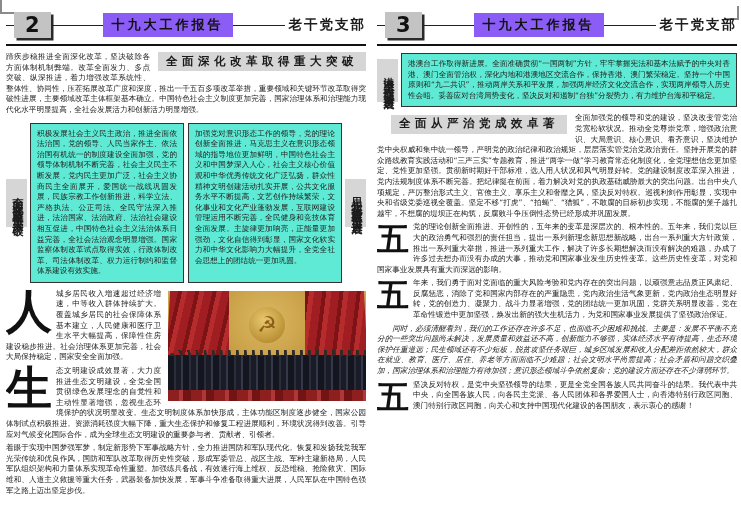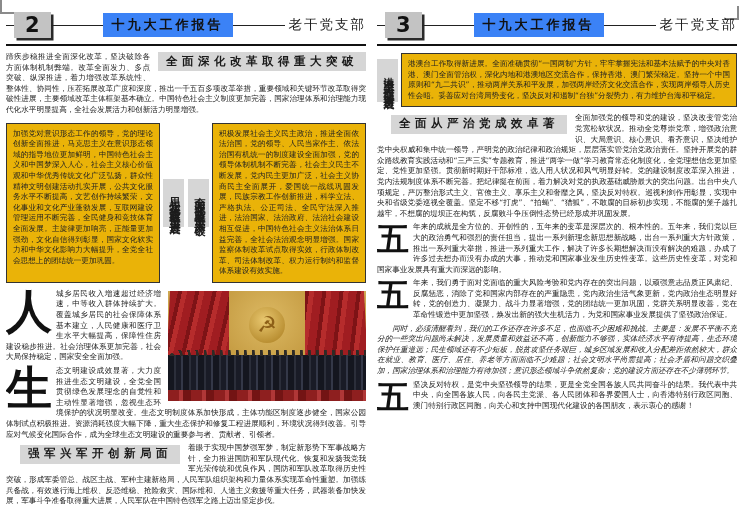--- a/index.html
+++ b/index.html
@@ -14,37 +14,37 @@
   .cropmark.tl{left:0;top:0;border-left:2px solid #8a8a8a;border-bottom:2px solid #8a8a8a;}
   .cropmark.tr{right:2px;top:6px;border-right:2px solid #8a8a8a;border-bottom:2px solid #8a8a8a;}
 
   
   .phead{display:flex;align-items:center;margin-top:10px;height:30px;}
   .pnum{background:#c3c3c3;color:#111;font-weight:bold;font-size:21px;line-height:26px;
         padding:0 11px;box-shadow:2.5px 2.5px 0 0 #2a2a2a;}
   .hseg{border-top:1.6px solid #222;height:0;}
   .hseg.s1{width:8px;}
   .hseg.grow{flex:1;}
-  .ptitle{background:#3b82f6;color:#111;font-weight:bold;font-size:13px;
+  .ptitle{background:#8b5cf6;color:#111;font-weight:bold;font-size:13px;
           letter-spacing:3px;padding:3px 9px;white-space:nowrap;}
-  .pbranch{font-weight:normal;font-size:13.5px;letter-spacing:2px;white-space:nowrap;padding-left:4px;}
+  .pbranch{font-weight:bold;font-size:13.5px;letter-spacing:2px;white-space:nowrap;padding-left:4px;}
   .thickrule{border-top:2.6px solid #111;margin-top:4px;margin-bottom:6px;}
 
   
   .bodytext{font-size:7.6px;line-height:10.6px;text-align:justify;color:#222;}
   .sechead{background:#d6d6d6;color:#1a1a1a;font-weight:bold;font-size:11.5px;
            letter-spacing:4.5px;padding:4px 8px;white-space:nowrap;}
   .sechead.fr{float:right;margin:0 0 4px 8px;}
   .sechead.fl{float:left;margin:2px 8px 3px 14px;font-family:Liberation Mono, monospace;}
 
   .boxrow{display:flex;align-items:stretch;margin:7px 0 6px 0;gap:4px;}
   .boxgroup{display:flex;flex:1;align-items:center;gap:3px;}
   .vlabel{writing-mode:vertical-rl;background:#d6d6d6;font-weight:bold;font-size:11px;
           letter-spacing:2.5px;padding:9px 3px;align-self:center;}
-  .tbox{border:1.3px solid #333;background:#eab308;padding:5px 6px;flex:1;align-self:stretch;}
+  .tbox{border:1.3px solid #333;background:#5eead4;padding:5px 6px;flex:1;align-self:stretch;}
 
   .dropcap{float:left;font-weight:bold;color:#111;line-height:0.9;margin:2px 4px 0 0;}
   .dropcap.big{font-size:46px;}
   .dropcap.wu{font-size:32px;margin-top:3px;}
   p.para{margin:3px 0;}
   p.indent{text-indent:2em;font-style:italic;}
 
   .flow{margin-top:2px;}
   .flow:after, .milsec:after, .partysec:after, .intro:after{content:"";display:block;clear:both;}
 
@@ -87,26 +87,26 @@
     </div>
     <div class="thickrule"></div>
 
     <div class="intro bodytext">
       <div class="sechead fr">全面深化改革取得重大突破</div>
       <span>蹄疾步稳推进全面深化改革，坚决破除各方面体制机制弊端。改革全面发力、多点突破、纵深推进，着力增强改革系统性、整体性、协同性，压茬拓展改革广度和深度，推出一千五百多项改革举措，重要领域和关键环节改革取得突破性进展，主要领域改革主体框架基本确立。中国特色社会主义制度更加完善，国家治理体系和治理能力现代化水平明显提高，全社会发展活力和创新活力明显增强。</span>
     </div>
 
     <div class="boxrow">
       <div class="boxgroup">
+        <div class="vlabel">全面深化改革取得重大突破</div>
+        <div class="tbox bodytext">积极发展社会主义民主政治，推进全面依法治国，党的领导、人民当家作主、依法治国有机统一的制度建设全面加强，党的领导体制机制不断完善，社会主义民主不断发展，党内民主更加广泛，社会主义协商民主全面展开，爱国统一战线巩固发展，民族宗教工作创新推进，科学立法、严格执法、公正司法、全民守法深入推进，法治国家、法治政府、法治社会建设相互促进，中国特色社会主义法治体系日益完善，全社会法治观念明显增强。国家监察体制改革试点取得实效，行政体制改革、司法体制改革、权力运行制约和监督体系建设有效实施。</div>
+      </div>
+      <div class="boxgroup">
         <div class="tbox bodytext">加强党对意识形态工作的领导，党的理论创新全面推进，马克思主义在意识形态领域的指导地位更加鲜明，中国特色社会主义和中国梦深入人心，社会主义核心价值观和中华优秀传统文化广泛弘扬，群众性精神文明创建活动扎实开展，公共文化服务水平不断提高，文艺创作持续繁荣，文化事业和文化产业蓬勃发展，互联网建设管理运用不断完善，全民健身和竞技体育全面发展。主旋律更加响亮，正能量更加强劲，文化自信得到彰显，国家文化软实力和中华文化影响力大幅提升，全党全社会思想上的团结统一更加巩固。</div>
         <div class="vlabel">思想文化建设取得重大进展</div>
-      </div>
-      <div class="boxgroup">
-        <div class="vlabel">全面深化改革取得重大突破</div>
-        <div class="tbox bodytext">积极发展社会主义民主政治，推进全面依法治国，党的领导、人民当家作主、依法治国有机统一的制度建设全面加强，党的领导体制机制不断完善，社会主义民主不断发展，党内民主更加广泛，社会主义协商民主全面展开，爱国统一战线巩固发展，民族宗教工作创新推进，科学立法、严格执法、公正司法、全民守法深入推进，法治国家、法治政府、法治社会建设相互促进，中国特色社会主义法治体系日益完善，全社会法治观念明显增强。国家监察体制改革试点取得实效，行政体制改革、司法体制改革、权力运行制约和监督体系建设有效实施。</div>
       </div>
     </div>
 
     <p class="para bodytext">
       <span class="dropcap big">人</span>
     </p>
 
     <div class="flow bodytext">
       <div class="photo">
         <div class="flagband left"></div>
@@ -115,21 +115,20 @@
         <div class="emblem">☭</div>
         <div class="crowd"></div>
         <div class="podium"></div>
       </div>
       <p class="para">城乡居民收入增速超过经济增速，中等收入群体持续扩大。覆盖城乡居民的社会保障体系基本建立，人民健康和医疗卫生水平大幅提高，保障性住房建设稳步推进。社会治理体系更加完善，社会大局保持稳定，国家安全全面加强。</p>
       <p class="para">
         <span class="dropcap big">生</span>
         <span>态文明建设成效显著，大力度推进生态文明建设，全党全国贯彻绿色发展理念的自觉性和主动性显著增强，忽视生态环境保护的状况明显改变。生态文明制度体系加快形成，主体功能区制度逐步健全，国家公园体制试点积极推进。资源消耗强度大幅下降，重大生态保护和修复工程进展顺利，环境状况得到改善。引导应对气候变化国际合作，成为全球生态文明建设的重要参与者、贡献者、引领者。</span>
       </p>
       <div class="milsec">
-        <div class="sechead fl">强军兴军开创新局面</div>
         <span>着眼于实现中国梦强军梦，制定新形势下军事战略方针，全力推进国防和军队现代化。恢复和发扬我党我军光荣传统和优良作风，国防和军队改革取得历史性突破，形成军委管总、战区主战、军种主建新格局，人民军队组织架构和力量体系实现革命性重塑。加强练兵备战，有效遂行海上维权、反恐维稳、抢险救灾、国际维和、人道主义救援等重大任务，武器装备加快发展，军事斗争准备取得重大进展，人民军队在中国特色强军之路上迈出坚定步伐。</span>
       </div>
     </div>
   </div>
 
   <div class="page page-3">
     <div class="phead">
       <div class="hseg s1"></div>
       <div class="pnum">3</div>
       <div class="hseg grow"></div>
@@ -146,21 +145,21 @@
       </div>
     </div>
 
     <div class="partysec bodytext">
       <div class="sechead fl">全面从严治党成效卓著</div>
       <span>全面加强党的领导和党的建设，坚决改变管党治党宽松软状况。推动全党尊崇党章，增强政治意识、大局意识、核心意识、看齐意识，坚决维护党中央权威和集中统一领导，严明党的政治纪律和政治规矩，层层落实管党治党政治责任。坚持开展党的群众路线教育实践活动和“三严三实”专题教育，推进“两学一做”学习教育常态化制度化，全党理想信念更加坚定、党性更加坚强。贯彻新时期好干部标准，选人用人状况和风气明显好转。党的建设制度改革深入推进，党内法规制度体系不断完善。把纪律挺在前面，着力解决对党的执政基础威胁最大的突出问题。出台中央八项规定，严厉整治形式主义、官僚主义、享乐主义和奢靡之风，坚决反对特权。巡视利剑作用彰显，实现中央和省级党委巡视全覆盖。坚定不移“打虎”、“拍蝇”、“猎狐”，不敢腐的目标初步实现，不能腐的笼子越扎越牢，不想腐的堤坝正在构筑，反腐败斗争压倒性态势已经形成并巩固发展。</span>
     </div>
 
     <p class="para bodytext">
       <span class="dropcap wu">五</span>
-      <span>年来的成就是全方位的、开创性的，五年来的变革是深层次的、根本性的。五年来，我们党以巨大的政治勇气和强烈的责任担当，提出一系列新理念新思想新战略，出台一系列重大方针政策，推出一系列重大举措，推进一系列重大工作，解决了许多长期想解决而没有解决的难题，办成了许多过去想办而没有办成的大事，推动党和国家事业发生历史性变革。这些历史性变革，对党和国家事业发展具有重大而深远的影响。</span>
+      <span>党的理论创新全面推进、开创性的，五年来的变革是深层次的、根本性的。五年来，我们党以巨大的政治勇气和强烈的责任担当，提出一系列新理念新思想新战略，出台一系列重大方针政策，推出一系列重大举措，推进一系列重大工作，解决了许多长期想解决而没有解决的难题，办成了许多过去想办而没有办成的大事，推动党和国家事业发生历史性变革。这些历史性变革，对党和国家事业发展具有重大而深远的影响。</span>
     </p>
 
     <p class="para bodytext">
       <span class="dropcap wu">五</span>
       <span>年来，我们勇于面对党面临的重大风险考验和党内存在的突出问题，以顽强意志品质正风肃纪、反腐惩恶，消除了党和国家内部存在的严重隐患，党内政治生活气象更新，党内政治生态明显好转，党的创造力、凝聚力、战斗力显著增强，党的团结统一更加巩固，党群关系明显改善，党在革命性锻造中更加坚强，焕发出新的强大生机活力，为党和国家事业发展提供了坚强政治保证。</span>
     </p>
 
     <p class="para indent bodytext">同时，必须清醒看到，我们的工作还存在许多不足，也面临不少困难和挑战。主要是：发展不平衡不充分的一些突出问题尚未解决，发展质量和效益还不高，创新能力不够强，实体经济水平有待提高，生态环境保护任重道远；民生领域还有不少短板，脱贫攻坚任务艰巨，城乡区域发展和收入分配差距依然较大，群众在就业、教育、医疗、居住、养老等方面面临不少难题；社会文明水平尚需提高；社会矛盾和问题交织叠加，国家治理体系和治理能力有待加强；意识形态领域斗争依然复杂；党的建设方面还存在不少薄弱环节。</p>
 
     <p class="para bodytext">

